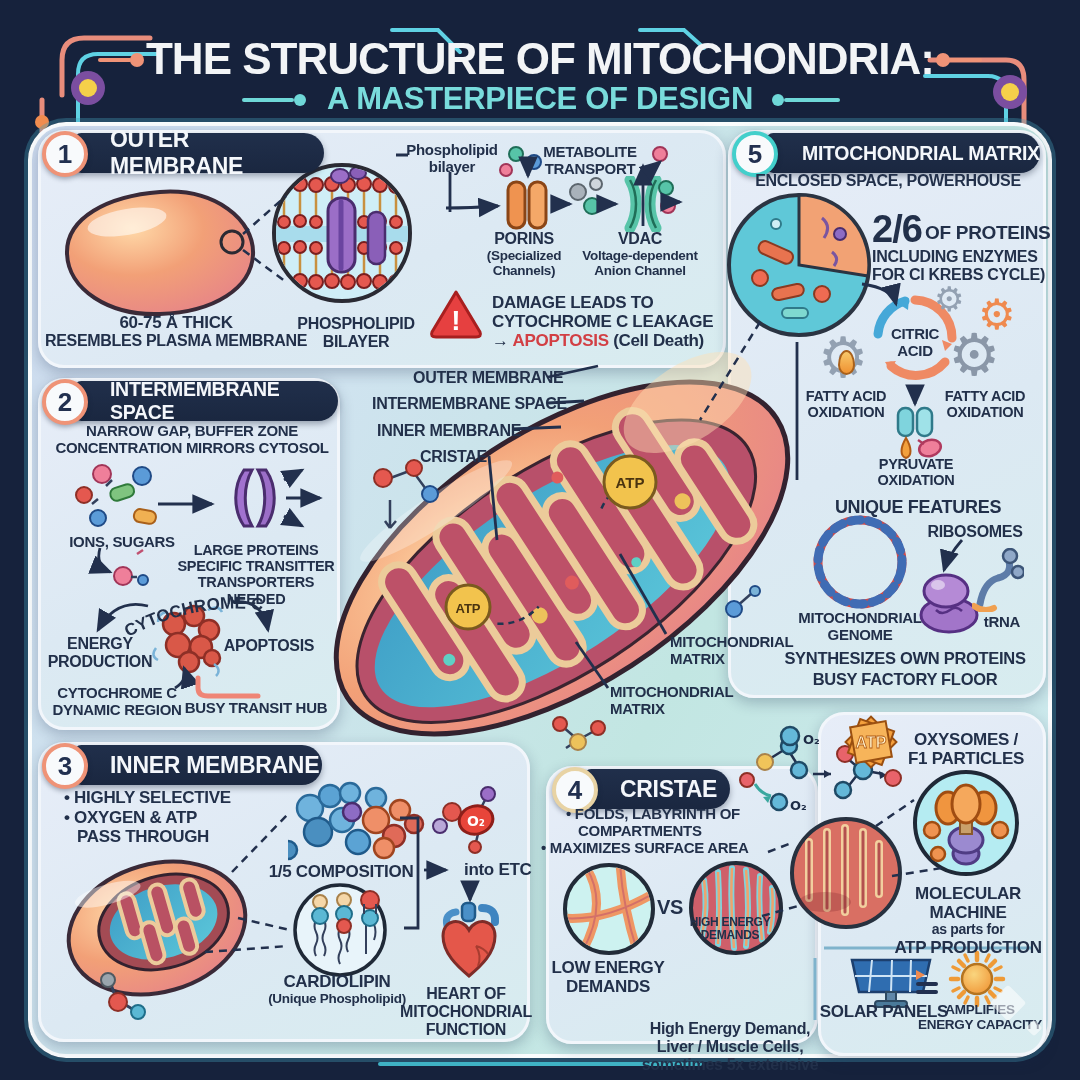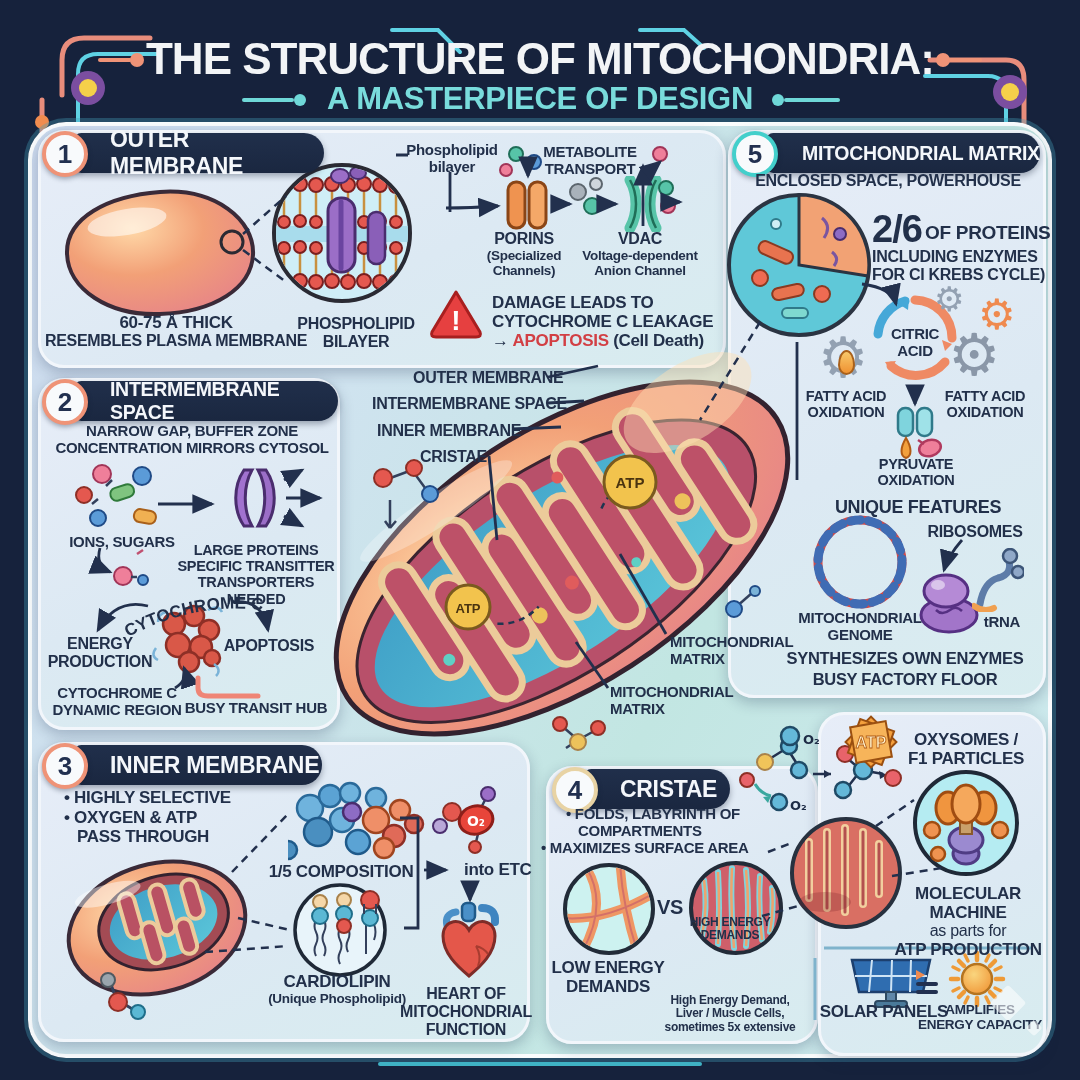--- a/index.html
+++ b/index.html
@@ -475,21 +475,21 @@
 <div class="t" style="left:541px;top:840px;font-size:15px">• MAXIMIZES SURFACE AREA</div>
 <div class="t ct" style="left:670px;top:896px;font-size:20px">VS</div>
 <div class="t ct" style="left:608px;top:958px;font-size:17px">
   <span>LOW ENERGY</span>
   <span>DEMANDS</span>
 </div>
 <div class="t ct" style="left:730px;top:916px;font-size:12px">
   <span>HIGH ENERGY</span>
   <span>DEMANDS</span>
 </div>
-<div class="t ct" style="left:730px;top:994px;font-size:12px">
+<div class="t ct" style="left:730px;top:1020px;font-size:16px">
   <span>High Energy Demand,</span>
   <span>Liver / Muscle Cells,</span>
   <span>sometimes 5x extensive</span>
 </div>
 
 <svg class="abs" style="left:724px;top:190px;z-index:3" width="150" height="150" viewBox="0 0 150 150">
   <circle cx="75" cy="75" r="70" fill="#5fc8d8" stroke="#2b3442" stroke-width="4"></circle>
   <path d="M75,75 L75,5 A70,70 0 0 1 144,86 Z" fill="#f2a274" stroke="#2b3442" stroke-width="3"></path>
   <rect x="34" y="56" width="36" height="13" rx="6" fill="#e8734f" stroke="#8a3a22" stroke-width="2" transform="rotate(24 52 62)"></rect>
   <rect x="48" y="96" width="32" height="12" rx="6" fill="#e8734f" stroke="#8a3a22" stroke-width="2" transform="rotate(-12 64 102)"></rect>
@@ -560,21 +560,21 @@
   <span>PYRUVATE</span>
   <span>OXIDATION</span>
 </div>
 <div class="t ct" style="left:918px;top:497px;font-size:18px">UNIQUE FEATURES</div>
 <div class="t ct" style="left:860px;top:610px;font-size:15px">
   <span>MITOCHONDRIAL</span>
   <span>GENOME</span>
 </div>
 <div class="t ct" style="left:975px;top:523px;font-size:16px">RIBOSOMES</div>
 <div class="t ct" style="left:1002px;top:614px;font-size:15px">tRNA</div>
-<div class="t ct" style="left:905px;top:649px;font-size:16.5px">SYNTHESIZES OWN ENZYMES</div>
+<div class="t ct" style="left:905px;top:649px;font-size:16.5px">SYNTHESIZES OWN PROTEINS</div>
 <div class="t ct" style="left:905px;top:670px;font-size:16.5px">BUSY FACTORY FLOOR</div>
 
 <svg class="abs" style="left:910px;top:768px;z-index:3" width="112" height="110" viewBox="0 0 112 110">
   <circle cx="56" cy="55" r="51" fill="#b5ecf2" stroke="#1f2937" stroke-width="4"></circle>
   <ellipse cx="56" cy="86" rx="13" ry="10" fill="#8d7ac8" stroke="#4f3c84" stroke-width="3"></ellipse>
   <ellipse cx="56" cy="72" rx="17" ry="13" fill="#9b8ad0" stroke="#4f3c84" stroke-width="3"></ellipse>
   <rect x="50" y="52" width="12" height="14" fill="#c9a06a" stroke="#8a5a2a" stroke-width="2"></rect>
   <ellipse cx="38" cy="40" rx="12" ry="16" fill="#f0953f" stroke="#a04d12" stroke-width="3"></ellipse>
   <ellipse cx="74" cy="40" rx="12" ry="16" fill="#f0953f" stroke="#a04d12" stroke-width="3"></ellipse>
   <ellipse cx="56" cy="36" rx="14" ry="19" fill="#f5a85c" stroke="#a04d12" stroke-width="3"></ellipse>
@@ -601,21 +601,21 @@
   <circle cx="29" cy="29" r="15" fill="url(#sunGrad)" stroke="#b5741f" stroke-width="2.5"></circle>
 </svg>
 
 <div class="t ct" style="left:966px;top:730px;font-size:17px">
   <span>OXYSOMES /</span>
   <span>F1 PARTICLES</span>
 </div>
 <div class="t ct" style="left:968px;top:884px;font-size:17px">
   <span>MOLECULAR</span>
   <span>MACHINE</span>
-  <span style="font-size:16px;font-weight:normal">as parts for</span>
+  <span style="font-size:14px;font-weight:bold">as parts for</span>
   <span>ATP PRODUCTION</span>
 </div>
 <div class="t ct" style="left:884px;top:1002px;font-size:17px">SOLAR PANELS</div>
 <div class="t ct" style="left:980px;top:1002px;font-size:13.5px">
   <span>AMPLIFIES</span>
   <span>ENERGY CAPACITY</span>
 </div>
 
 <svg class="abs" style="left:300px;top:330px;z-index:3;pointer-events:none" width="520" height="450" viewBox="0 0 520 450">
   <g transform="translate(262,228) rotate(-33)">

